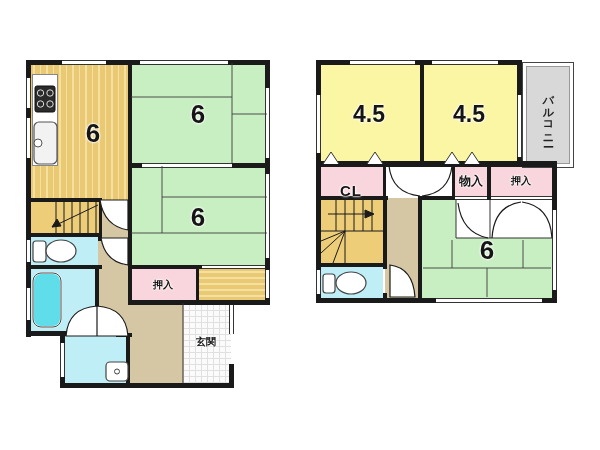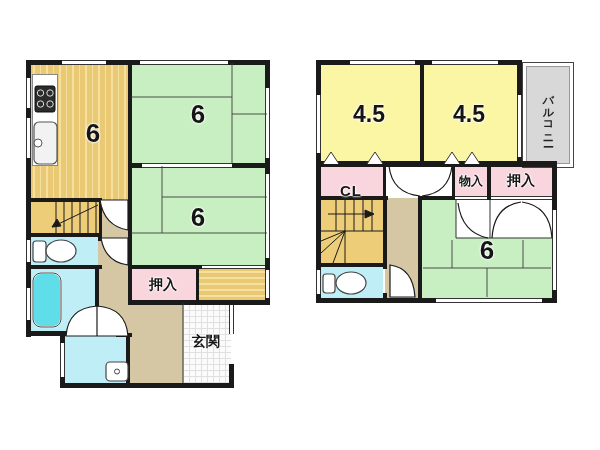--- a/index.html
+++ b/index.html
@@ -6,21 +6,21 @@
   .canvas{position:relative;width:600px;height:450px;background:#fff;overflow:hidden;
           font-family:"Liberation Sans","DejaVu Sans",sans-serif;}
   .r{position:absolute;}
   .w{position:absolute;background:#1a1a1a;}
   .winh{position:absolute;background:#fff;border-top:1.5px solid #333;border-bottom:1.5px solid #333;box-sizing:border-box;}
   .winv{position:absolute;background:#fff;border-left:1.5px solid #333;border-right:1.5px solid #333;box-sizing:border-box;}
   .lbl{position:absolute;transform:translate(-50%,-50%);font-weight:bold;color:#151515;white-space:nowrap;
        text-shadow:0 0 2px #fff,0 0 2px #fff,0 0 3px #fff;}
   .num{font-size:26px;}
   .num45{font-size:23px;}
-  .kanji{font-size:14px;}
+  .kanji{font-size:10px;}
   .kanji-s{font-size:12px;}
   .cl{font-size:15px;letter-spacing:1px;}
   .green{background:#c8efc2;}
   .yellow{background:#fbf6a3;}
   .pink{background:#f9d6dd;}
   .blue{background:#bfeef7;}
   .hall{background:#d5c6a4;}
   .stairs{background:#eecd79;}
   .white{background:#fff;}
   .kstripe{background:repeating-linear-gradient(90deg,#e9c973 0px,#e9c973 5px,#f5e0a0 5px,#f5e0a0 6.5px);}

